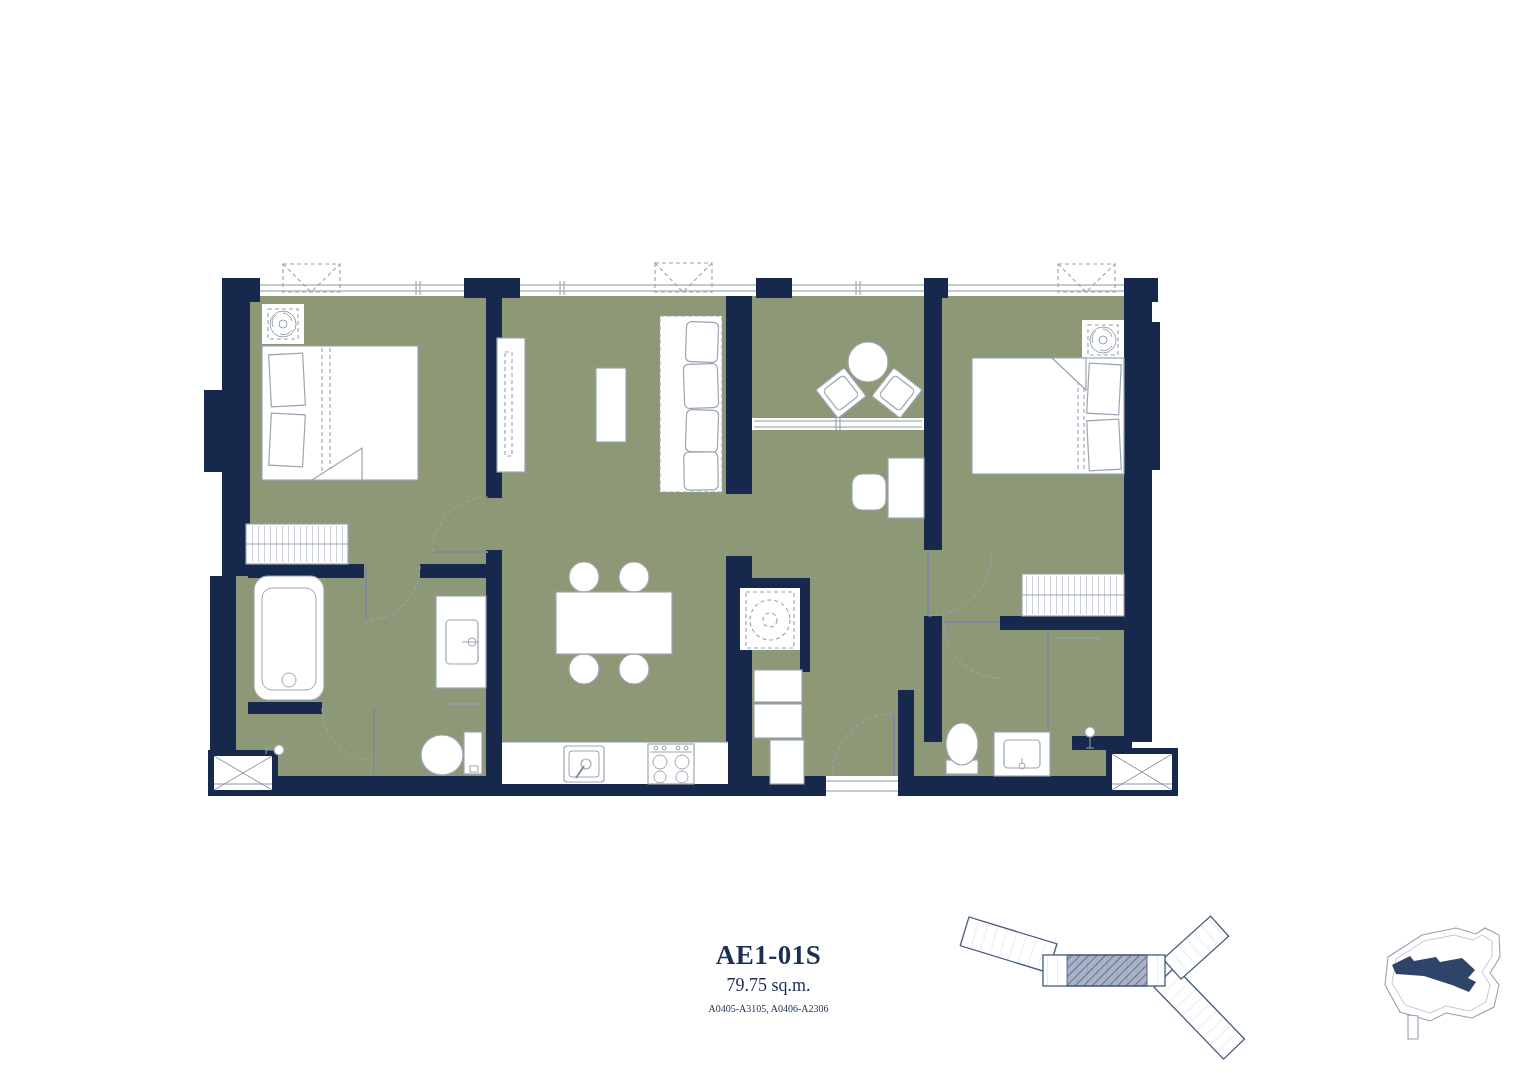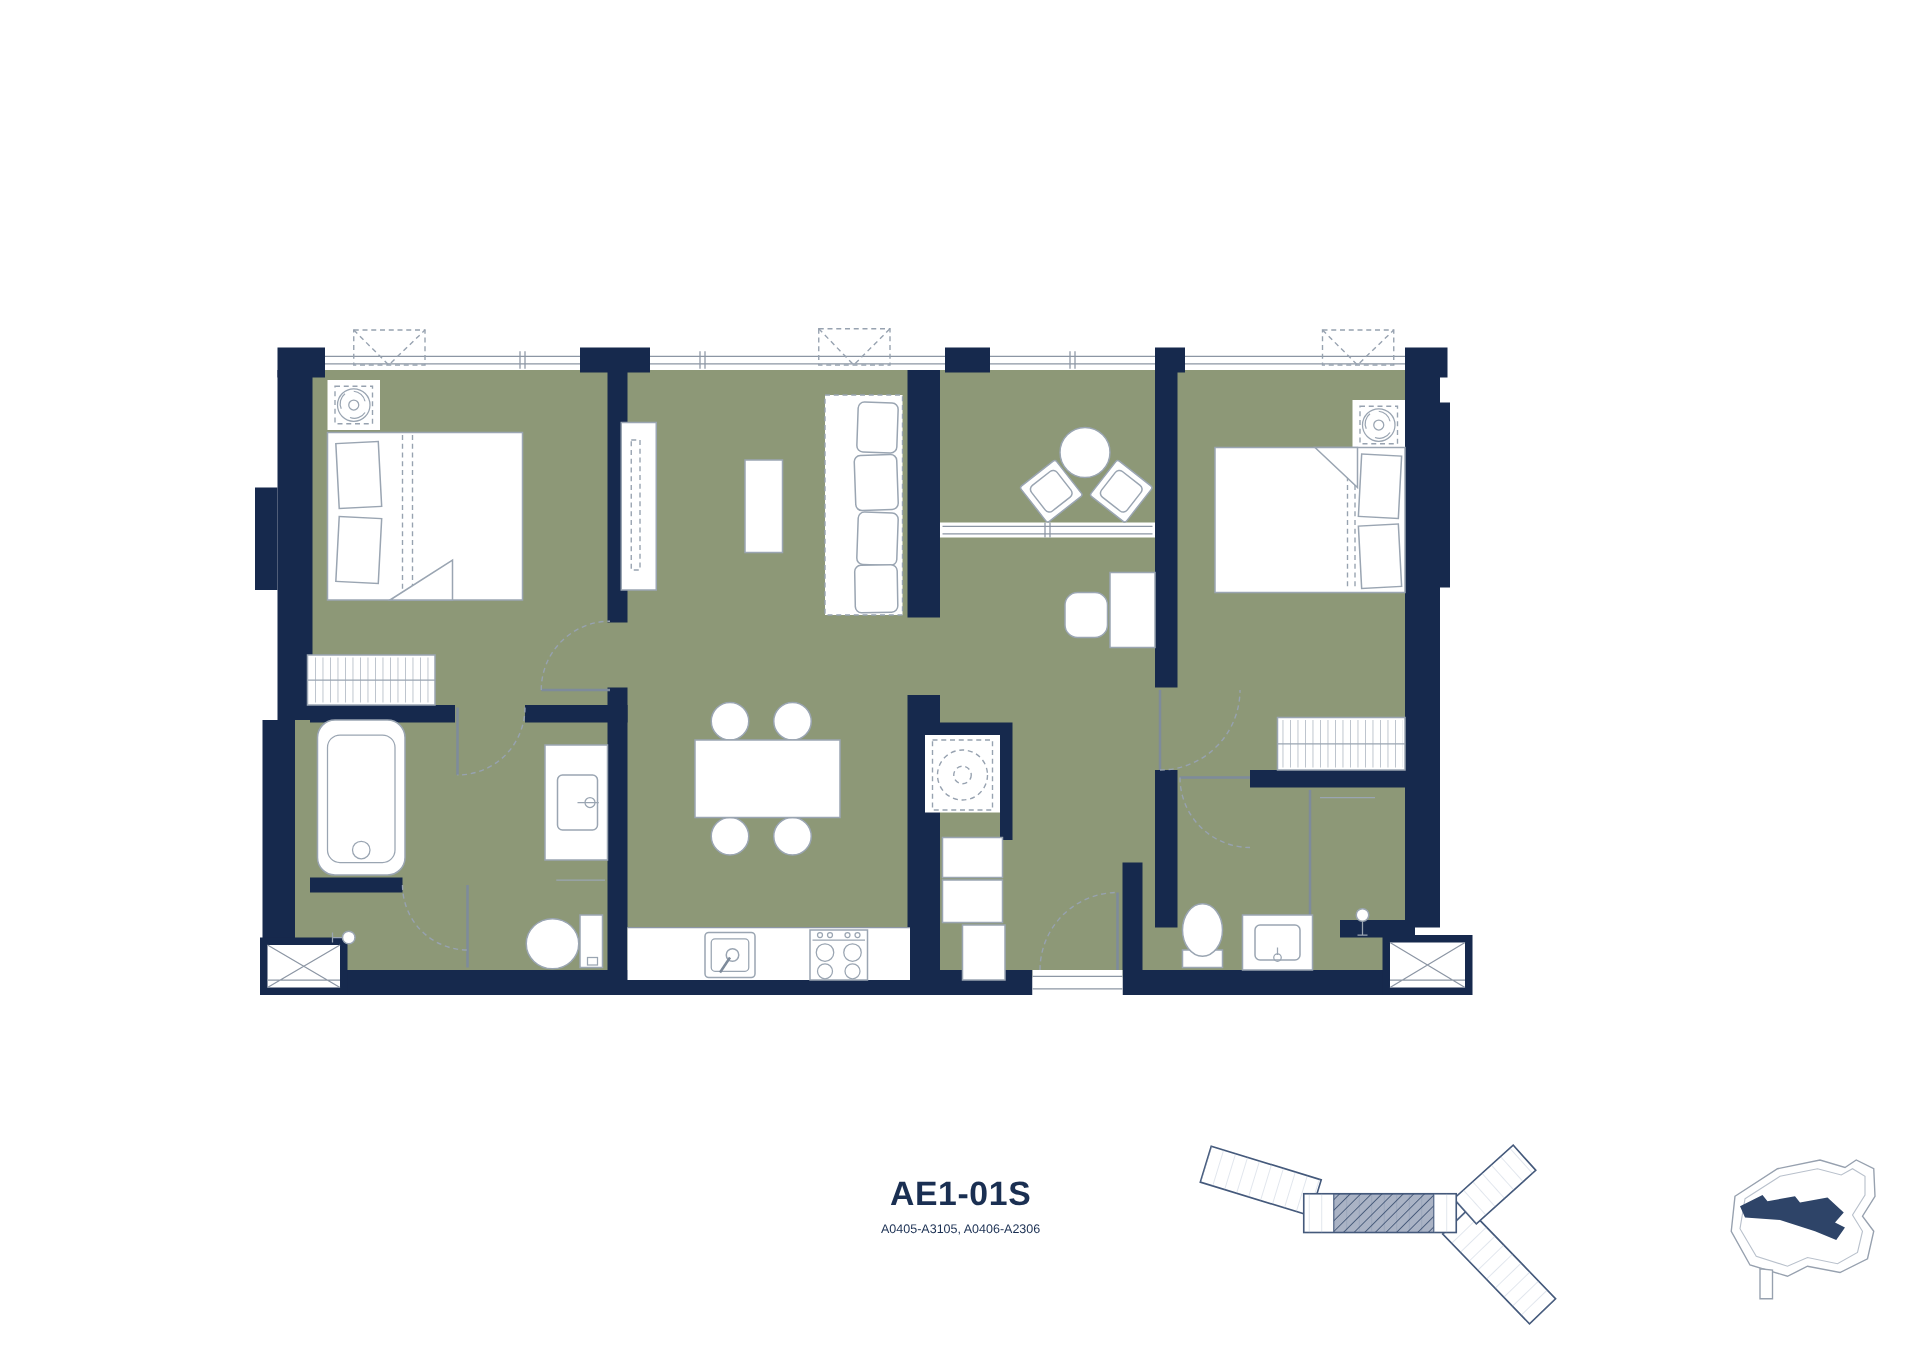--- a/index.html
+++ b/index.html
@@ -1,17 +1,17 @@
 <!DOCTYPE html>
 <html><head>
 <meta charset="utf-8">
 <style>
   html,body{margin:0;padding:0;background:#ffffff;}
   .canvas{position:relative;width:1536px;height:1086px;background:#ffffff;overflow:hidden;
-          font-family:Liberation Sans, sans-serif;border-radius:12px;}
+          font-family:Liberation Serif, serif;border-radius:12px;}
   svg{position:absolute;left:0;top:0;}
   .wall{fill:#16294D;}
   .floor{fill:#8D9877;}
   .f{fill:#FFFFFF;stroke:#9AA5B2;stroke-width:1.2;}
   .fn{fill:#FFFFFF;stroke:none;}
   .d{fill:none;stroke:#97A2B0;stroke-width:1.1;stroke-dasharray:4 3;}
   .ln{fill:none;stroke:#9AA5B2;stroke-width:1;}
   .wl{fill:none;stroke:#8C96A4;stroke-width:1;}
   .glass{fill:none;stroke:#7E8B9B;stroke-width:2;}
   .kp{fill:#FFFFFF;stroke:#44597B;stroke-width:1.3;}
@@ -315,15 +315,16 @@
   <g transform="translate(1378,925)">
     <path class="sp" d="M10,32 L44,10 L78,3 L98,9 L107,3 L121,10 L122,32 L112,48 L121,60 L116,82 L94,93 L68,88 L52,96 L22,87 L7,60 Z"></path>
     <path class="spl" d="M18,34 L46,16 L76,10 L95,15 L104,10 L114,16 L114,31 L104,47 L112,60 L108,77 L92,86 L68,81 L52,88 L27,80 L14,58 Z"></path>
     <path class="sp" d="M30,90 L30,114 L40,114 L40,91 Z"></path>
     <path d="M14,40 L32,31 L36,36 L58,32 L62,37 L84,33 L97,45 L90,53 L98,57 L91,67 L74,60 L46,51 L18,49 Z" fill="#2E4468" stroke="none"></path>
   </g>
 </svg>
 
 <div class="caption">
   <div class="name">AE1-01S</div>
+  <div class="area">79.75 sq.m.</div>
   <div class="nums">A0405-A3105, A0406-A2306</div>
 </div>
 </div>
 
 </body></html>

